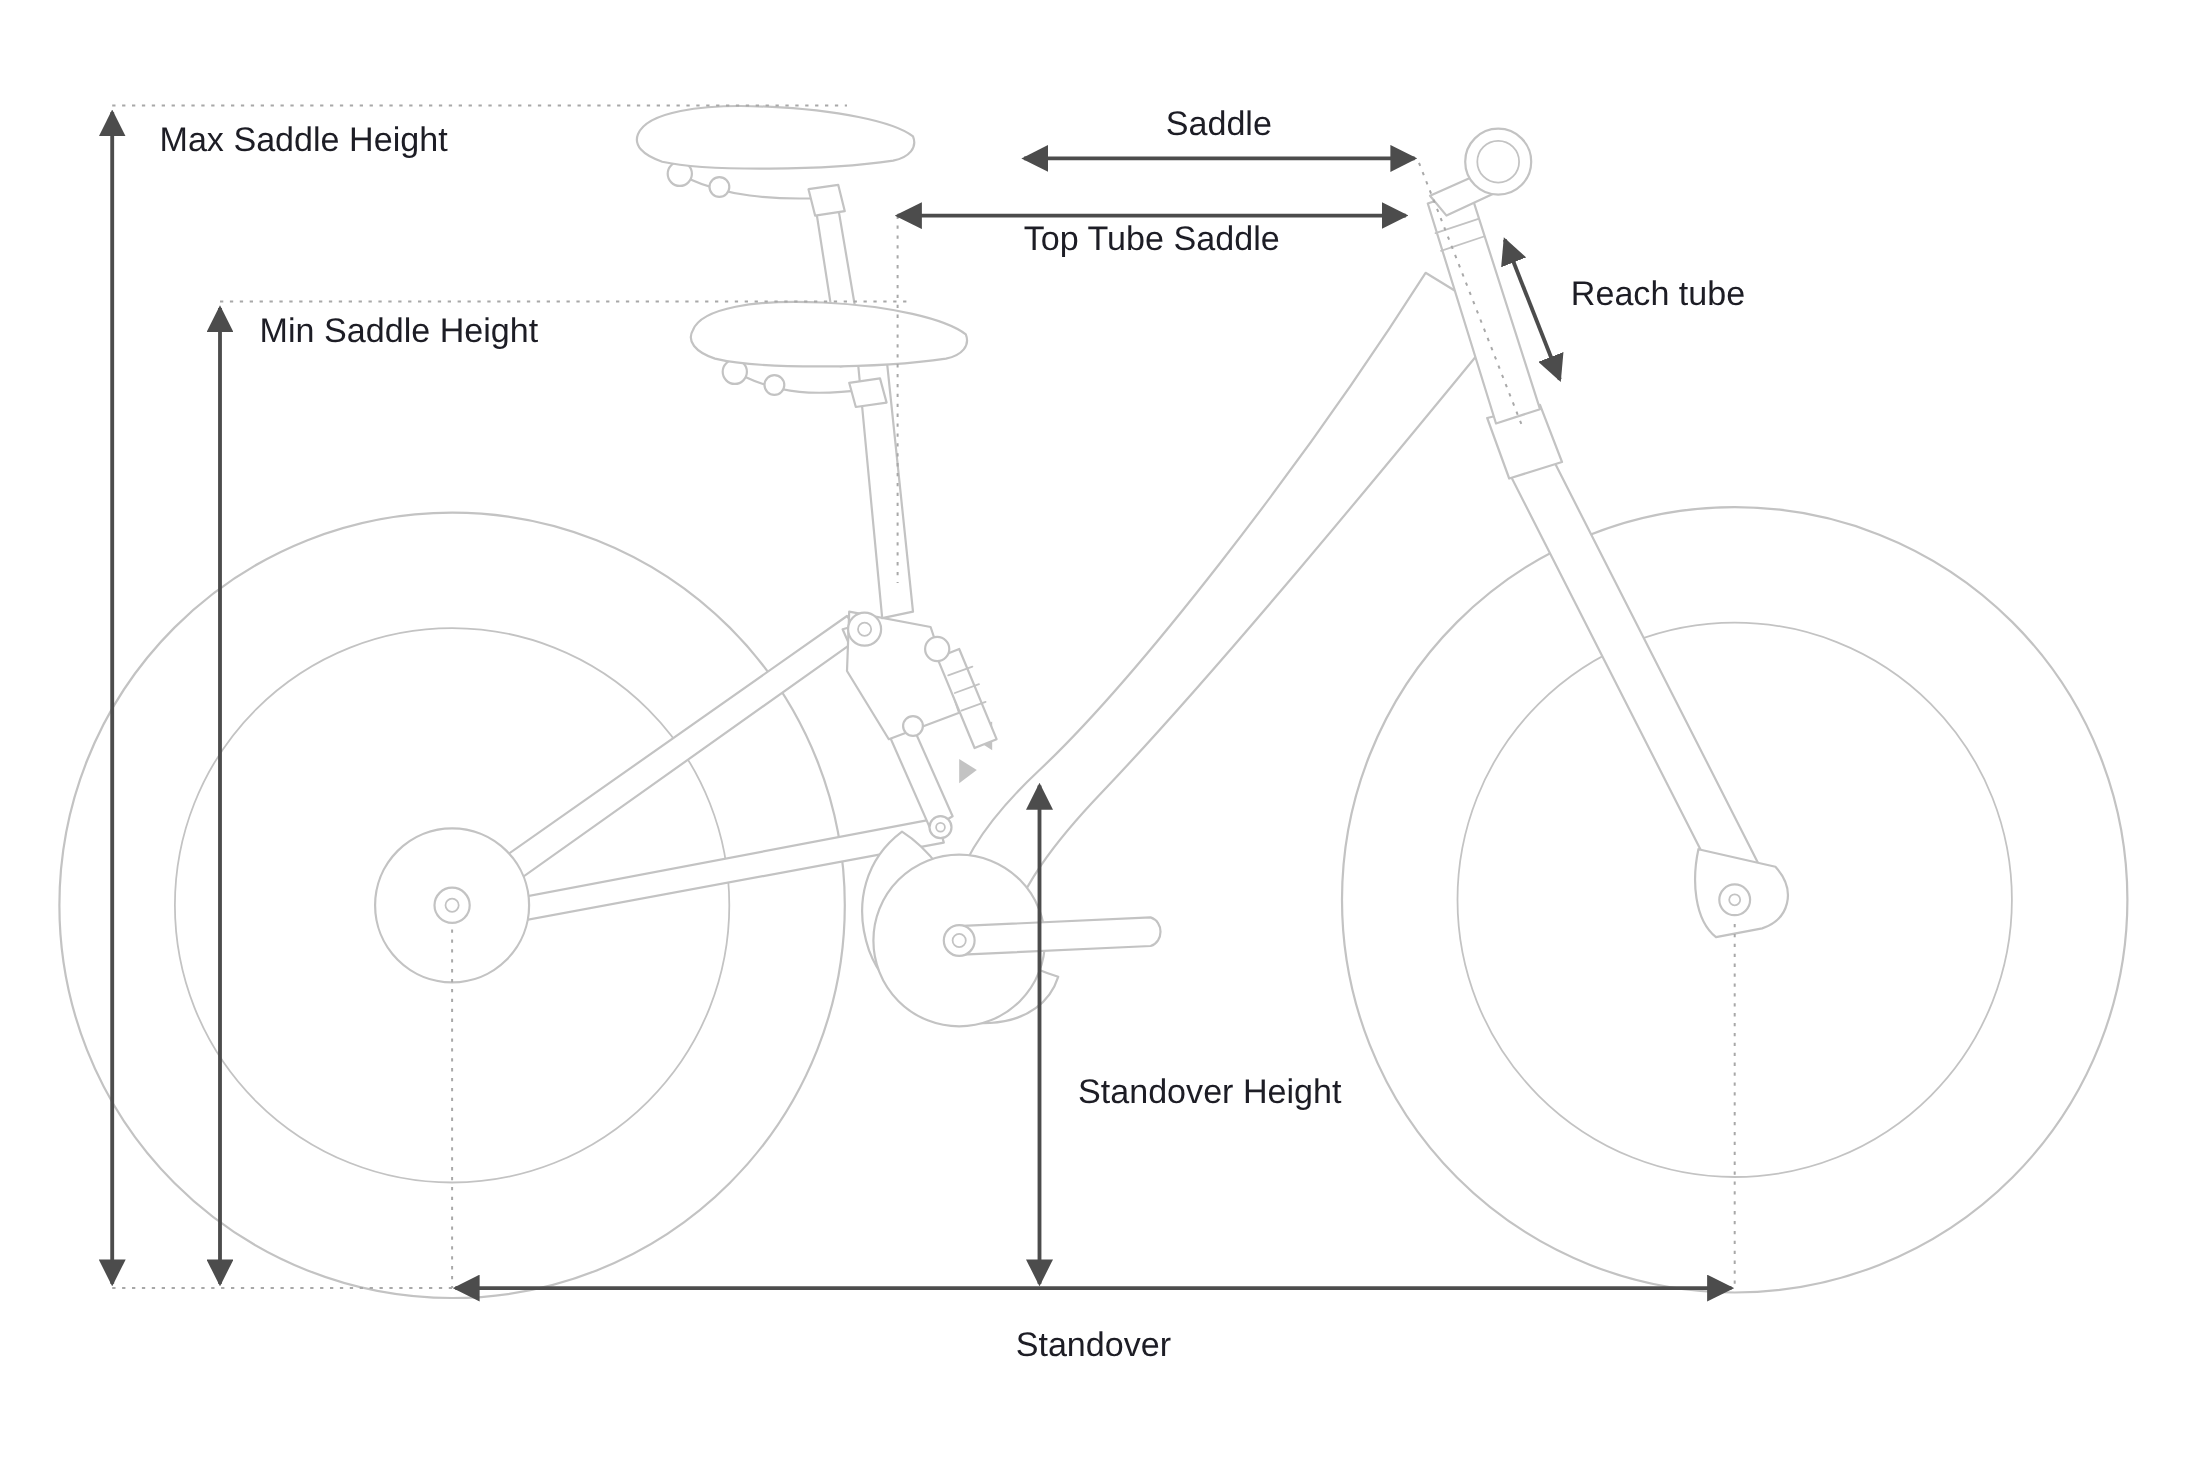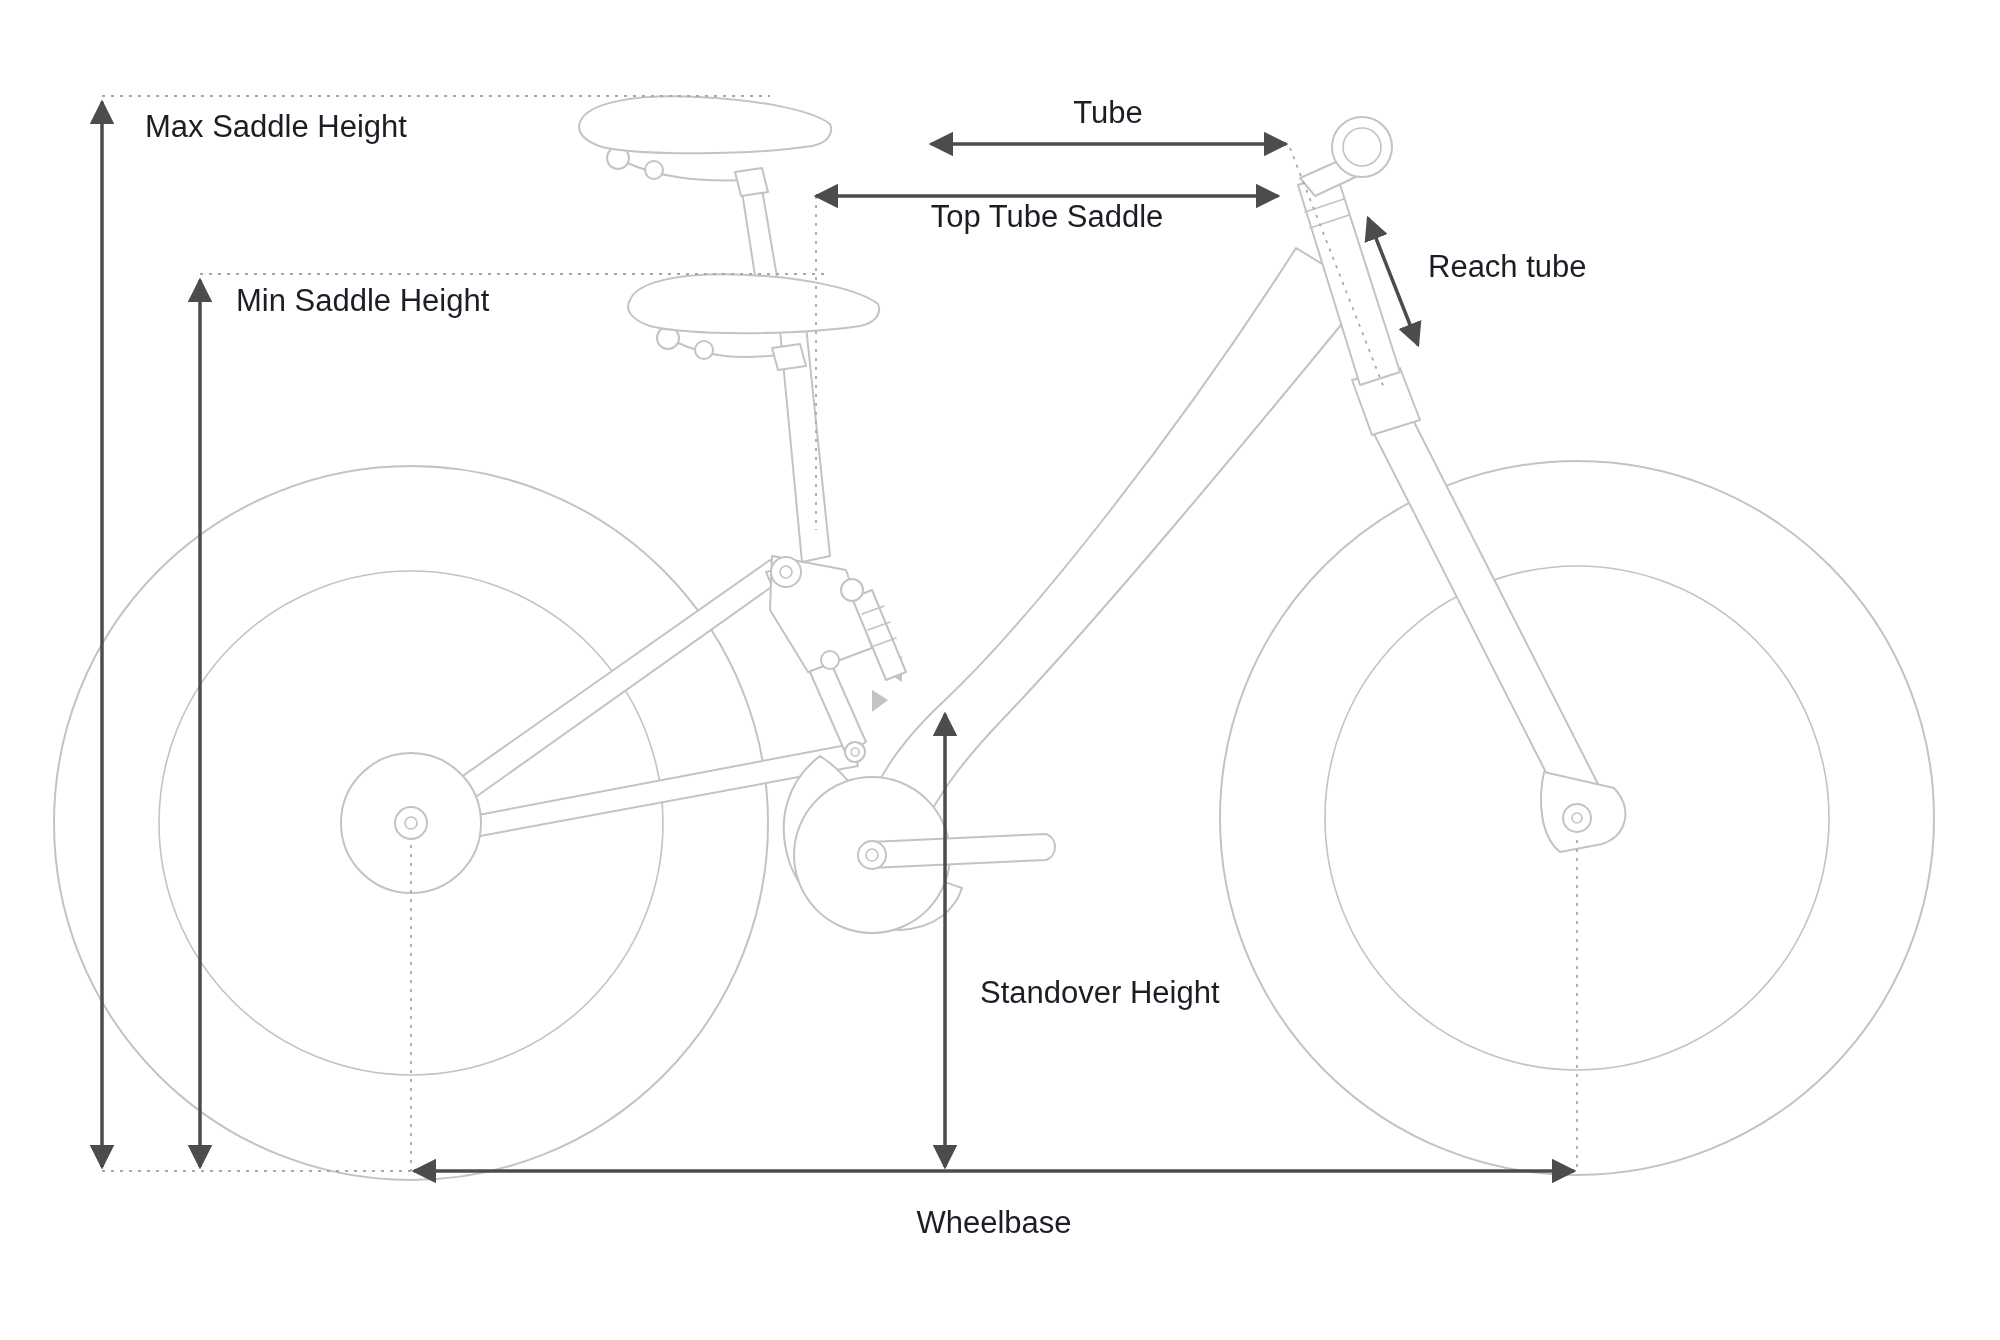--- a/index.html
+++ b/index.html
@@ -191,22 +191,22 @@
     </g>
     <g>
       <line class="dim" x1="414" y1="1171" x2="1574" y2="1171" marker-start="url(#ah)" marker-end="url(#ah)"></line>
     </g>
   </svg>
 
   <div class="lbl" style="left:145px;top:110px">Max Saddle Height</div>
 
   <div class="lbl" style="left:236px;top:284px">Min Saddle Height</div>
 
-  <div class="lbl centered" style="left:1108px;top:96px">Tube</div>
+  <div class="lbl centered" style="left:1108px;top:96px">Saddle</div>
 
   <div class="lbl centered" style="left:1047px;top:200px">Top Tube Saddle</div>
 
   <div class="lbl" style="left:1428px;top:250px">Reach tube</div>
 
   <div class="lbl" style="left:980px;top:976px">Standover Height</div>
 
-  <div class="lbl centered" style="left:994px;top:1206px">Wheelbase</div>
+  <div class="lbl centered" style="left:994px;top:1206px">Standover</div>
 </div>
 
 </body></html>

